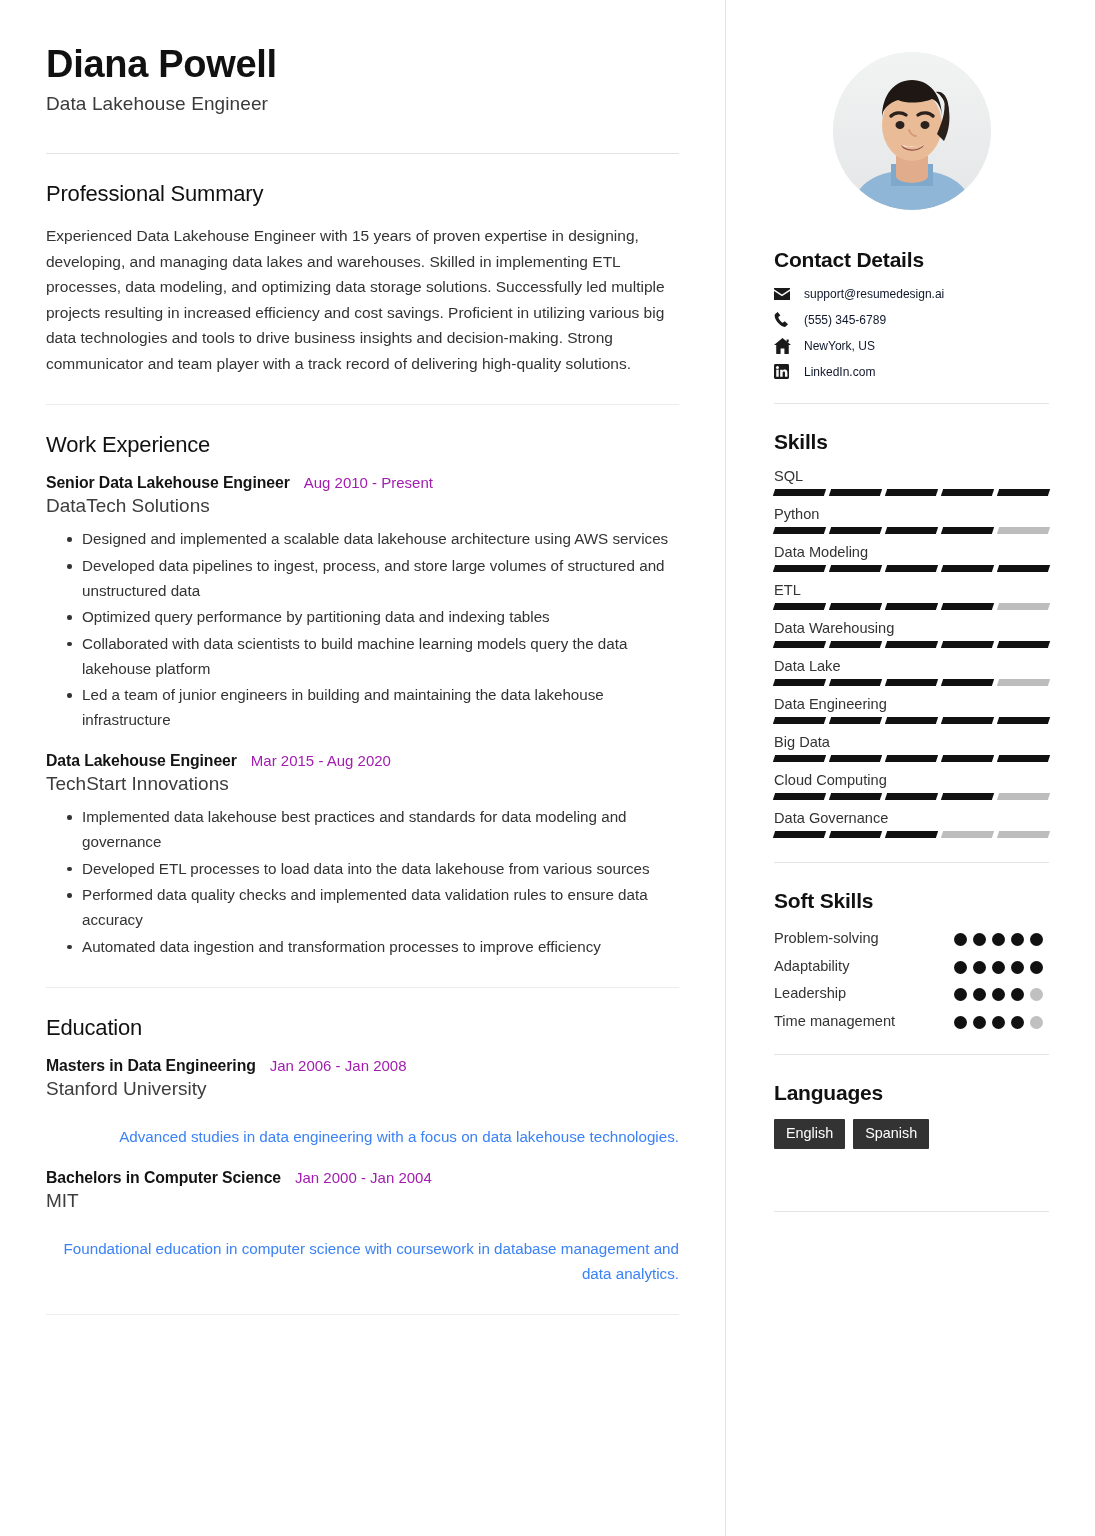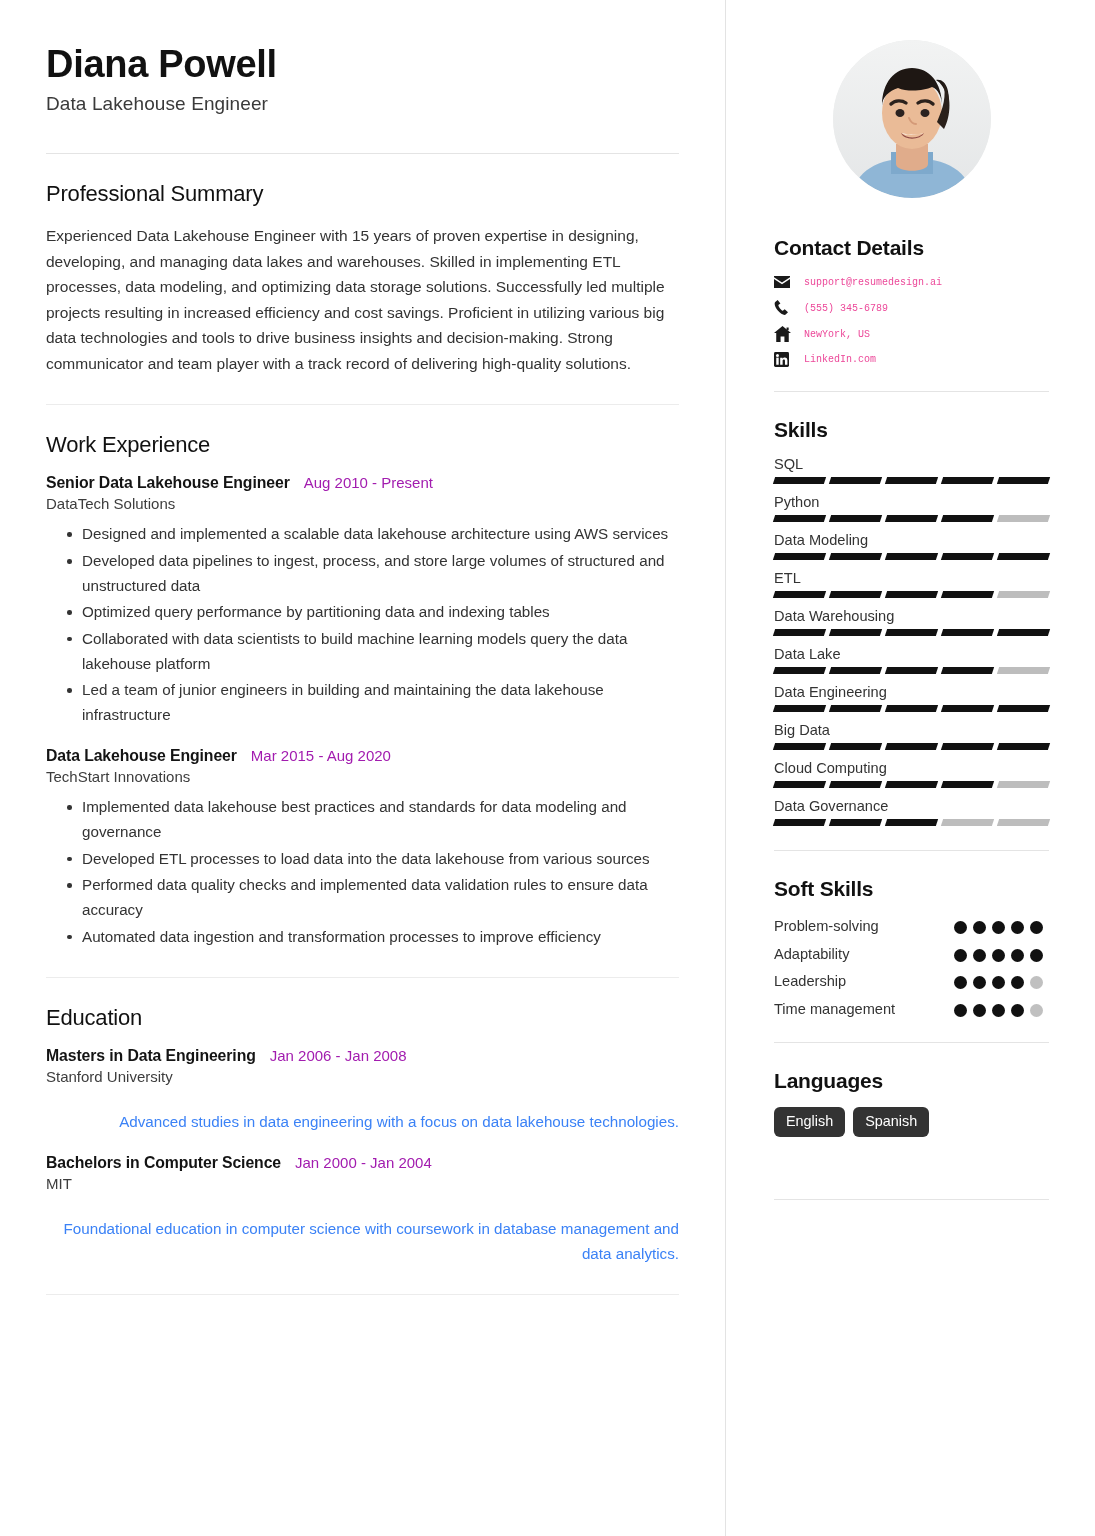--- a/index.html
+++ b/index.html
@@ -70,21 +70,21 @@
     color: #141414;
     letter-spacing: -0.1px;
   }
   .entry-date {
     font-size: 15px;
     color: #a21caf;
     white-space: nowrap;
     padding-left: 14px;
   }
   .entry-org {
-    font-size: 15px;
+    font-size: 19px;
     color: #3d3d3d;
     margin-top: 3px;
   }
   .bullets {
     list-style: none;
     margin-top: 10px;
   }
   .bullets li {
     position: relative;
     padding-left: 36px;
@@ -113,20 +113,21 @@
   .divider-soft {
     height: 1px;
     background: #ececec;
     margin-top: 28px;
   }
 
   
   .right {
     width: 369px;
     padding: 40px 46px 0 48px;
+    margin-top: 12px;
   }
   .photo-wrap { display: flex; justify-content: center; }
   .photo {
     width: 158px;
     height: 158px;
     border-radius: 50%;
     overflow: hidden;
     background: #eceded;
     position: relative;
   }
@@ -144,24 +145,23 @@
     margin-bottom: 10px;
   }
   .c-icon {
     width: 22px;
     min-width: 22px;
     display: flex;
     align-items: center;
     color: #1a1a1a;
   }
   .c-text {
-    font-size: 10px;
-    color: #ec4899;
+    font-size: 12px;
+    color: #0f172a;
     padding-left: 8px;
-    font-family: Liberation Mono, monospace;
   }
   .side-hr {
     height: 1px;
     background: #e4e4e4;
     margin-top: 24px;
   }
 
   .skill-name {
     font-size: 14.6px;
     color: #333;
@@ -207,21 +207,21 @@
     background: #111;
   }
   .dot.off { background: #c0c0c0; }
 
   .lang-chips { display: flex; gap: 8px; flex-wrap: wrap; }
   .chip {
     background: #333333;
     color: #ffffff;
     font-size: 14.4px;
     padding: 6px 12px 7px 12px;
-    border-radius: 6px;
+    border-radius: 1px;
     line-height: 1.15;
   }
 </style>
 </head>
 <body>
 
 <div class="page">
 
   <div class="left">
 

